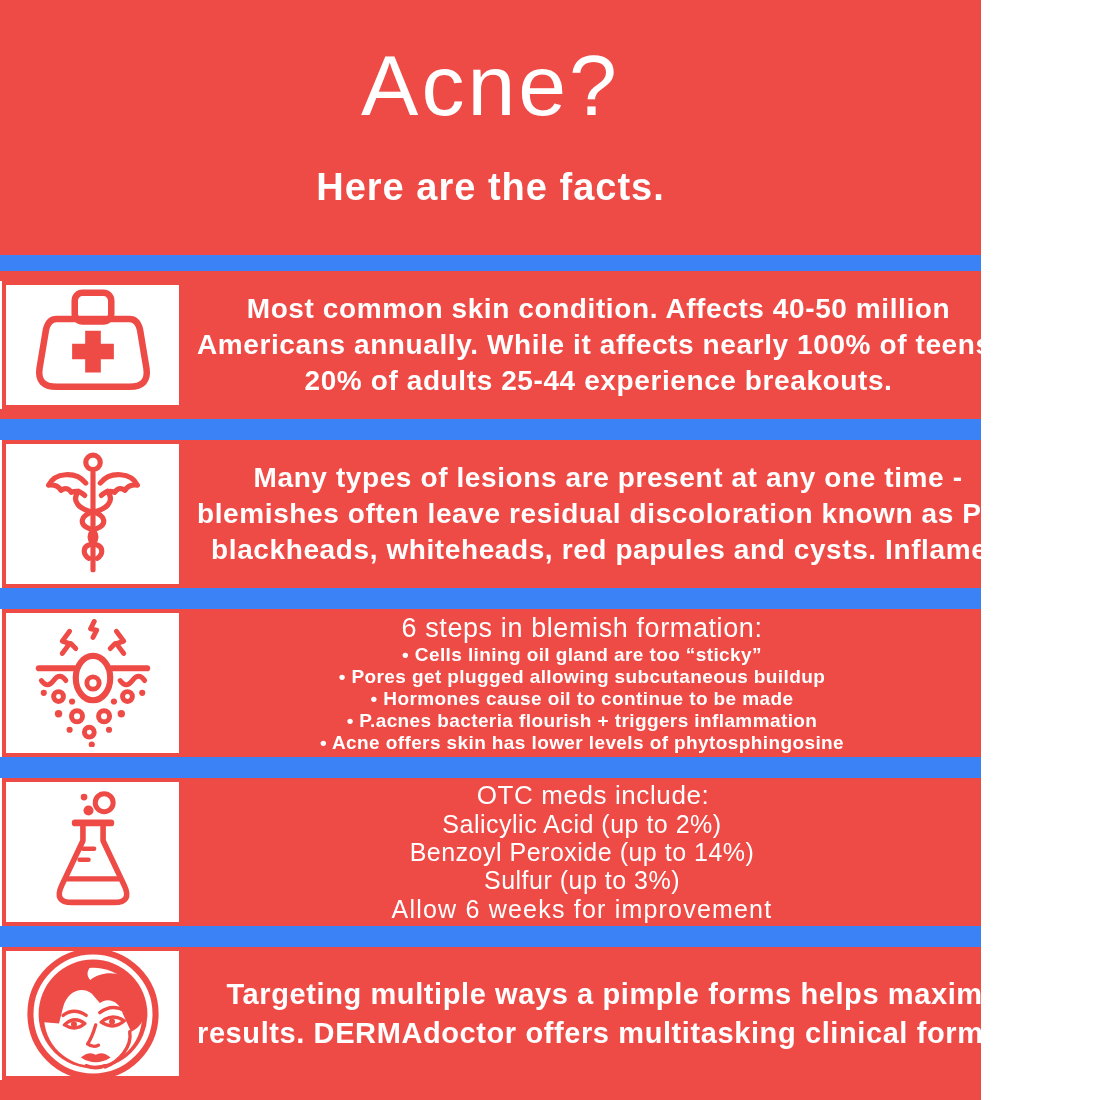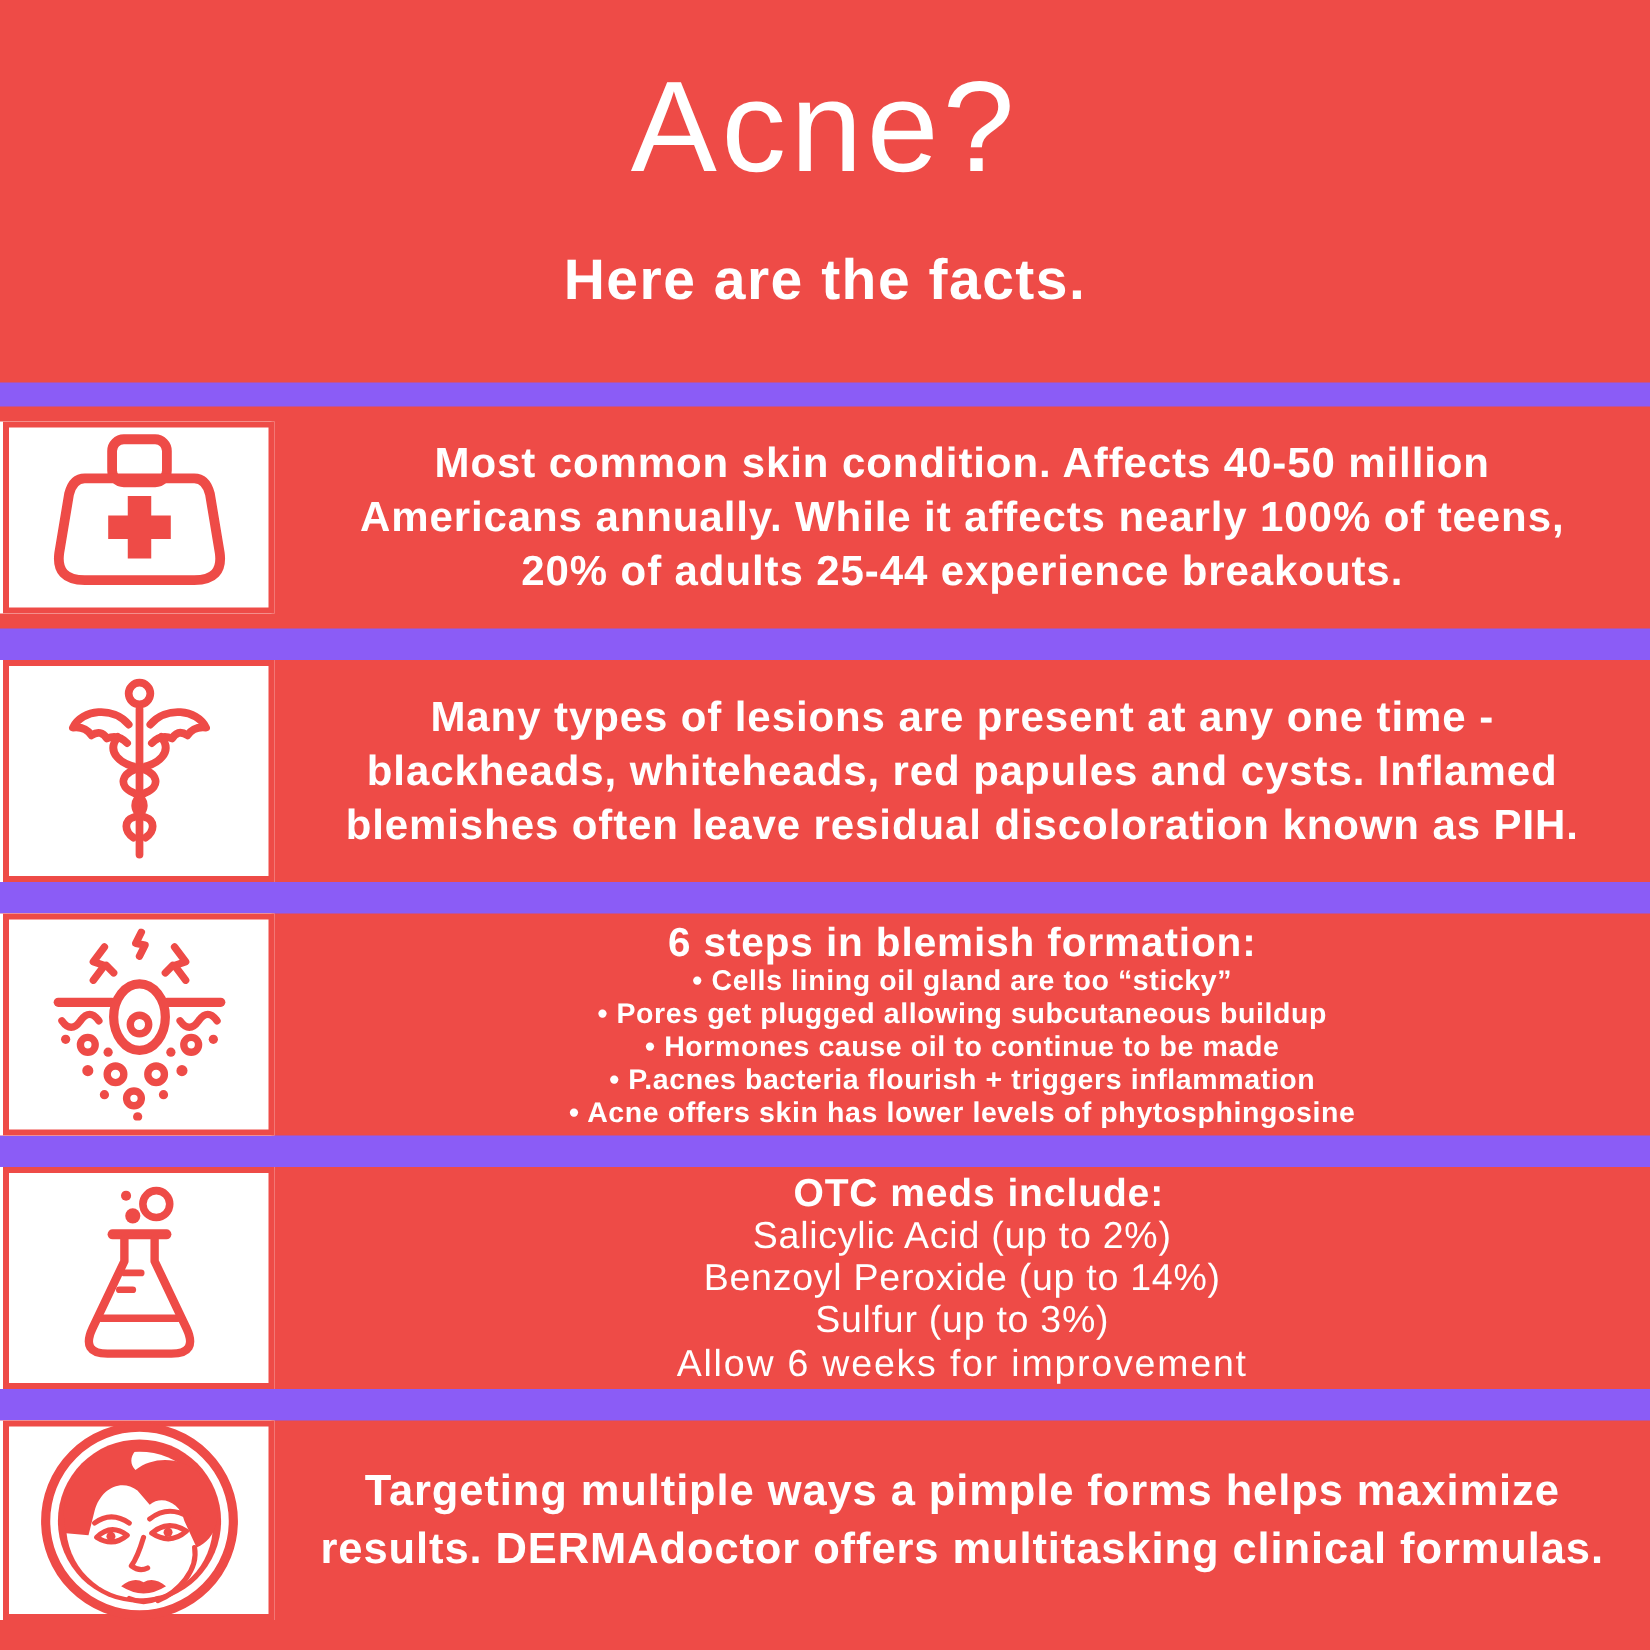--- a/index.html
+++ b/index.html
@@ -2,42 +2,42 @@
 <html><head>
 <meta charset="utf-8">
 <style>
   :root{
     --red:#ee4b47;
     --white:#ffffff;
   }
   *{margin:0;padding:0;box-sizing:border-box;}
   html,body{width:1100px;height:1100px;overflow:hidden;background:#fff;
     font-family:"Liberation Sans", sans-serif;}
-  .canvas{width:1100px;height:1100px;background:#8b5cf6;}
+  .canvas{width:981px;height:1100px;background:#3b82f6;}
 
   
   .hero{height:255px;background:var(--red);color:var(--white);
     display:flex;flex-direction:column;align-items:center;justify-content:flex-start;}
   .hero h1{font-size:86px;font-weight:300;letter-spacing:3px;margin-top:42px;line-height:1;}
   .hero p{font-size:38px;font-weight:bold;letter-spacing:1px;margin-top:38px;}
 
   
   .row{position:relative;height:148px;margin-top:21px;background:var(--red);
     display:flex;align-items:stretch;}
   .row.first{margin-top:16px;align-items:center;}
   .row.last{height:153px;padding-bottom:20px;}
   .iconbox{flex:0 0 181px;margin-left:2px;background:#fff;border:4px solid var(--red);
     box-shadow:-2px 0 0 #fff;display:flex;align-items:center;justify-content:center;}
   .rowtext{flex:1;display:flex;flex-direction:column;align-items:center;justify-content:center;
     color:var(--white);text-align:center;padding:0 14px;}
 
   .line{font-size:28px;font-weight:bold;letter-spacing:.6px;line-height:36px;white-space:nowrap;}
   .row5 .line{font-size:29px;line-height:39px;letter-spacing:.6px;}
 
-  .heading{font-size:27px;font-weight:bold;letter-spacing:.6px;line-height:31px;text-align:center;}
+  .heading{font-size:27px;font-weight:normal;letter-spacing:.6px;line-height:31px;text-align:center;}
   .bullet{font-size:19px;font-weight:bold;letter-spacing:.4px;line-height:22px;white-space:nowrap;}
   .med{font-size:25px;font-weight:normal;letter-spacing:.5px;line-height:28px;white-space:nowrap;}
   .row4 .heading{font-size:26px;line-height:30px;margin-left:22px;}
   .note{font-size:25px;font-weight:normal;letter-spacing:1.2px;line-height:30px;white-space:nowrap;}
 
   svg{display:block;}
   .st{fill:none;stroke:var(--red);stroke-linecap:round;stroke-linejoin:round;}
   .fl{fill:var(--red);stroke:none;}
   .wh{fill:#fff;stroke:none;}
 </style>
@@ -72,22 +72,22 @@
         <circle class="st" cx="50" cy="12" r="7" stroke-width="5"></circle>
         <line class="st" x1="50" y1="22" x2="50" y2="116" stroke-width="5"></line>
         <path class="st" d="M43 32 C33 20 13 22 7 34 Q15 33 19 39 Q25 35 29 41 Q36 38 42 44" stroke-width="5"></path>
         <path class="st" d="M57 32 C67 20 87 22 93 34 Q85 33 81 39 Q75 35 71 41 Q64 38 58 44" stroke-width="5"></path>
         <path class="st" d="M36 40 C28 50 38 58 50 60 C62 63 64 72 54 76 C44 80 46 90 54 92 C60 94 60 101 54 105" stroke-width="5"></path>
         <path class="st" d="M64 40 C72 50 62 58 50 60 C38 63 36 72 46 76 C56 80 54 90 46 92 C40 94 40 101 46 105" stroke-width="5"></path>
       </svg>
     </div>
     <div class="rowtext">
       <div class="line">Many types of lesions are present at any one time -</div>
+      <div class="line">blemishes often leave residual discoloration known as PIH.</div>
       <div class="line">blackheads, whiteheads, red papules and cysts.  Inflamed</div>
-      <div class="line">blemishes often leave residual discoloration known as PIH.</div>
     </div>
   </section>
 
   <section class="row row3">
     <div class="iconbox">
       <svg width="150" height="128" viewBox="0 0 100 104">
         <polyline class="st" points="31 10 25 18 31 20 25 28" stroke-width="4"></polyline>
         <polyline class="st" points="69 10 75 18 69 20 75 28" stroke-width="4"></polyline>
         <polyline class="st" points="51 2 48 8 53 9 50 15" stroke-width="4"></polyline>
         <line class="st" x1="36" y1="24" x2="32" y2="20" stroke-width="4"></line>

